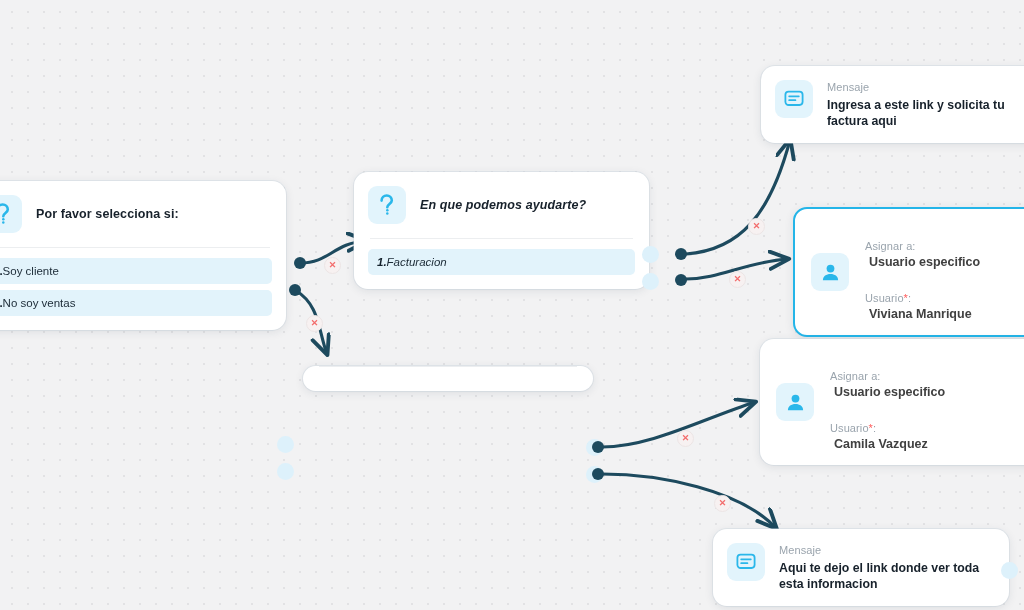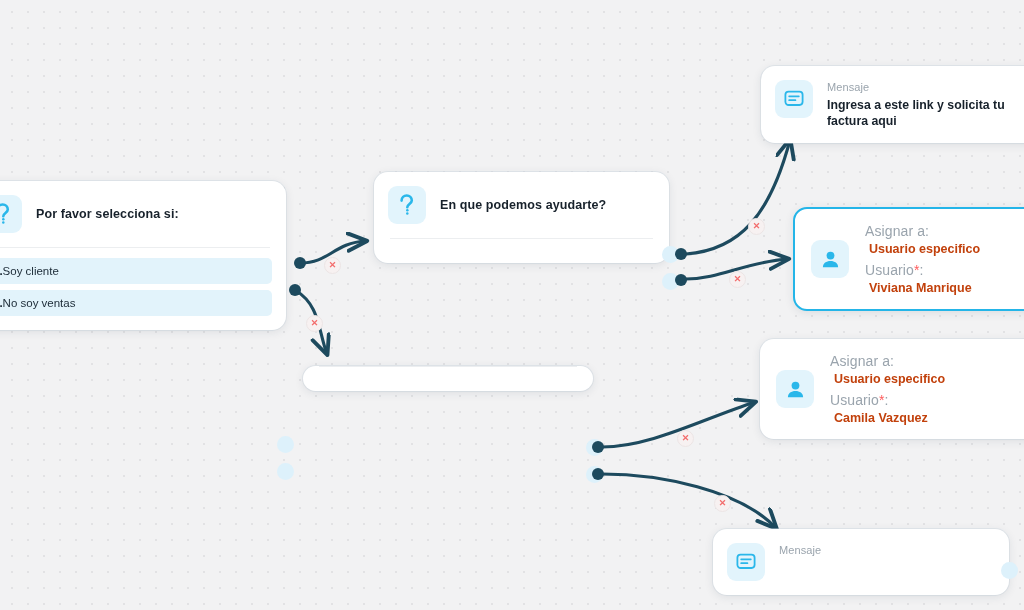--- a/index.html
+++ b/index.html
@@ -87,23 +87,23 @@
   }
 
   
   .assign-body {
     display: flex;
     align-items: center;
     gap: 16px;
     padding: 14px 16px 14px 16px;
   }
   .assign-fields { display: flex; flex-direction: column; }
-  .f-label { font-size: 14px; color: #9aa4ad; letter-spacing: .1px; }
+  .f-label { font-size: 11px; color: #9aa4ad; letter-spacing: .1px; margin-top: 17px; }
   .f-label .req { color: #ff5b5b; }
-  .f-value { font-size: 12.5px; color: #c2410c; font-weight: 700; padding: 3px 0 6px 4px; }
+  .f-value { font-size: 12.5px; color: #404040; font-weight: 700; padding: 3px 0 6px 4px; }
   .f-value.last { padding-bottom: 0; }
 
   
   .port {
     position: absolute;
     width: 17px; height: 17px;
     border-radius: 50%;
     background: #ddf1fb;
   }
   .port-dot {
@@ -178,33 +178,36 @@
       <div class="opt">
         <span class="num">2.</span><span>No soy ventas</span>
       </div>
     </div>
     <div class="port" style="left:307px; top:255px;"></div>
     <div class="port" style="left:307px; top:282px;"></div>
   </div>
   <div class="port-dot" style="left:294px; top:257px;"></div>
   <div class="port-dot" style="left:289px; top:284px;"></div>
 
-  <div class="node" style="left:374px; top:172px; width:295px;">
+  <div class="node" style="left:354px; top:172px; width:295px;font-style:italic;">
     <div class="q-head">
       <div class="icon-box">
         <svg width="20" height="22" viewBox="0 0 20 22" aria-hidden="true">
           <path d="M4.6 6.6a5.1 5.1 0 0 1 10.2 0c0 3.2-4.5 3.6-4.5 6.6" fill="none" stroke="#2ab7ea" stroke-width="2.6" stroke-linecap="round"></path>
           <circle cx="10.3" cy="16.2" r="1.25" fill="#2ab7ea"></circle>
           <circle cx="10.3" cy="19.4" r="1.25" fill="#2ab7ea"></circle>
         </svg>
       </div>
       <div class="q-title">En que podemos ayudarte?</div>
     </div>
     <div class="divider"></div>
     <div class="opts">
+      <div class="opt">
+        <span class="num">1.</span><span>Facturacion</span>
+      </div>
     </div>
     <div class="port" style="left:288px; top:74px;"></div>
     <div class="port" style="left:288px; top:101px;"></div>
   </div>
   <div class="port-dot" style="left:675px; top:248px;"></div>
   <div class="port-dot" style="left:675px; top:274px;"></div>
 
   <div class="node" style="left:303px; top:366px; width:290px;">
     <div class="divider"></div>
     <div class="opts">
@@ -269,18 +272,19 @@
     <div class="msg-body">
       <div class="icon-box">
         <svg width="22" height="22" viewBox="0 0 22 22" aria-hidden="true">
           <rect x="2.4" y="3.6" width="17.2" height="13.4" rx="3.2" fill="none" stroke="#2ab7ea" stroke-width="1.8"></rect>
           <line x1="6.2" y1="8.3" x2="15.8" y2="8.3" stroke="#2ab7ea" stroke-width="1.8" stroke-linecap="round"></line>
           <line x1="6.2" y1="12.2" x2="12.4" y2="12.2" stroke="#2ab7ea" stroke-width="1.8" stroke-linecap="round"></line>
         </svg>
       </div>
       <div class="msg-texts" style="max-width:212px;">
         <div class="msg-label">Mensaje</div>
+        <div class="msg-text">Aqui te dejo el link donde ver toda esta informacion</div>
       </div>
     </div>
     <div class="port" style="left:288px; top:33px;"></div>
   </div>
 
 </div>
 
 </body></html>

